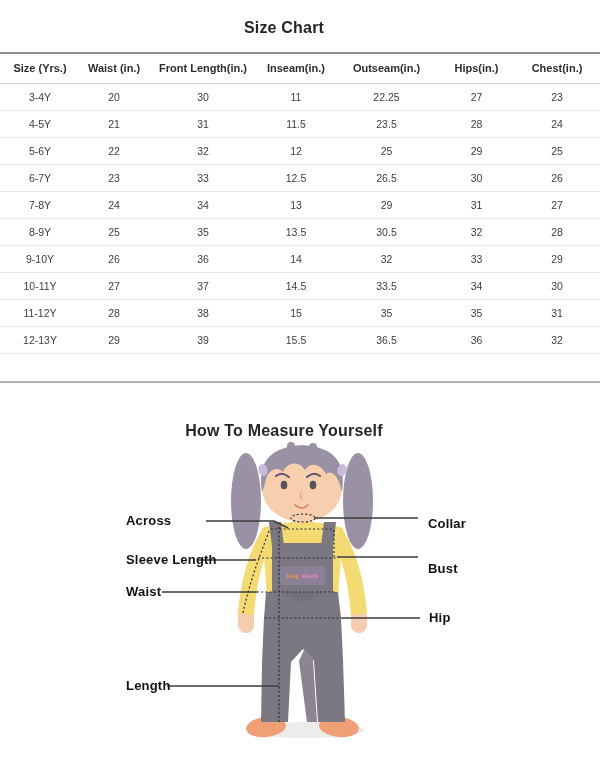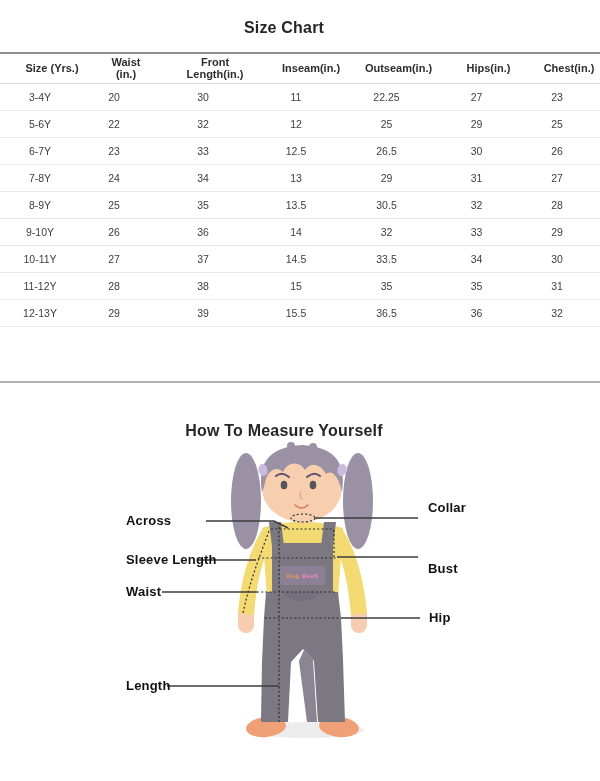--- a/index.html
+++ b/index.html
@@ -7,39 +7,39 @@
   .page { position:relative; width:600px; height:781px; background:#fff; overflow:hidden; }
 
   .section-title { position:absolute; left:0; width:568px; text-align:center;
     font-size:16px; font-weight:700; color:#262626; letter-spacing:.2px; }
   #size-chart-title { top:19px; }
   #measure-title { top:422px; }
 
   table.size-table { position:absolute; top:52px; left:0; width:600px;
     border-collapse:collapse; table-layout:fixed; border-top:2px solid #8f8f8f; }
   table.size-table th { height:30px; font-size:11px; font-weight:700; color:#2d2d2d;
-    text-align:center; vertical-align:middle; border-bottom:1px solid #d9d9d9;padding-left:24px; }
+    text-align:center; vertical-align:middle; border-bottom:1px solid #d9d9d9; }
   table.size-table td { height:27px; font-size:10.5px; font-weight:400; color:#3d3d3d;
     text-align:center; vertical-align:middle; border-bottom:1px solid #e9e9e9; }
   table.size-table th:nth-child(1){width:80px} table.size-table th:nth-child(2){width:68px}
   table.size-table th:nth-child(3){width:110px} table.size-table th:nth-child(4){width:76px}
   table.size-table th:nth-child(5){width:105px} table.size-table th:nth-child(6){width:75px}
   table.size-table th:nth-child(7){width:86px}
 
   .divider { position:absolute; top:381px; left:0; width:600px; height:2px; background:#b2b2b2; }
 
   svg.figure { position:absolute; top:0; left:0; width:600px; height:781px; pointer-events:none; }
 
   .measure-label { position:absolute; font-size:13px; font-weight:700; color:#121212;
     line-height:13px; white-space:nowrap; letter-spacing:.2px; }
   #label-across { left:126px; top:514px; }
   #label-sleeve { left:126px; top:553px; }
   #label-waist  { left:126px; top:585px; }
   #label-length { left:126px; top:679px; }
-  #label-collar { left:428px; top:501px; }
+  #label-collar { left:428px; top:517px; }
   #label-bust   { left:428px; top:550px;margin-top:12px; }
   #label-hip    { left:429px; top:611px; }
 
   .brand-patch-text { position:absolute; left:280px; top:568px; width:45px; height:15px;
     display:flex; align-items:center; justify-content:center; gap:3px;
     font-size:6px; font-weight:700; letter-spacing:.3px; }
   .brand-w1 { color:#ef9550; }
   .brand-w2 { color:#f08bbe; }
 </style>
 </head>
@@ -63,20 +63,29 @@
       </thead>
       <tbody>
         <tr>
           <td>3-4Y</td>
           <td>20</td>
           <td>30</td>
           <td>11</td>
           <td>22.25</td>
           <td>27</td>
           <td>23</td>
+        </tr>
+        <tr>
+          <td>4-5Y</td>
+          <td>21</td>
+          <td>31</td>
+          <td>11.5</td>
+          <td>23.5</td>
+          <td>28</td>
+          <td>24</td>
         </tr>
         <tr>
           <td>5-6Y</td>
           <td>22</td>
           <td>32</td>
           <td>12</td>
           <td>25</td>
           <td>29</td>
           <td>25</td>
         </tr>

